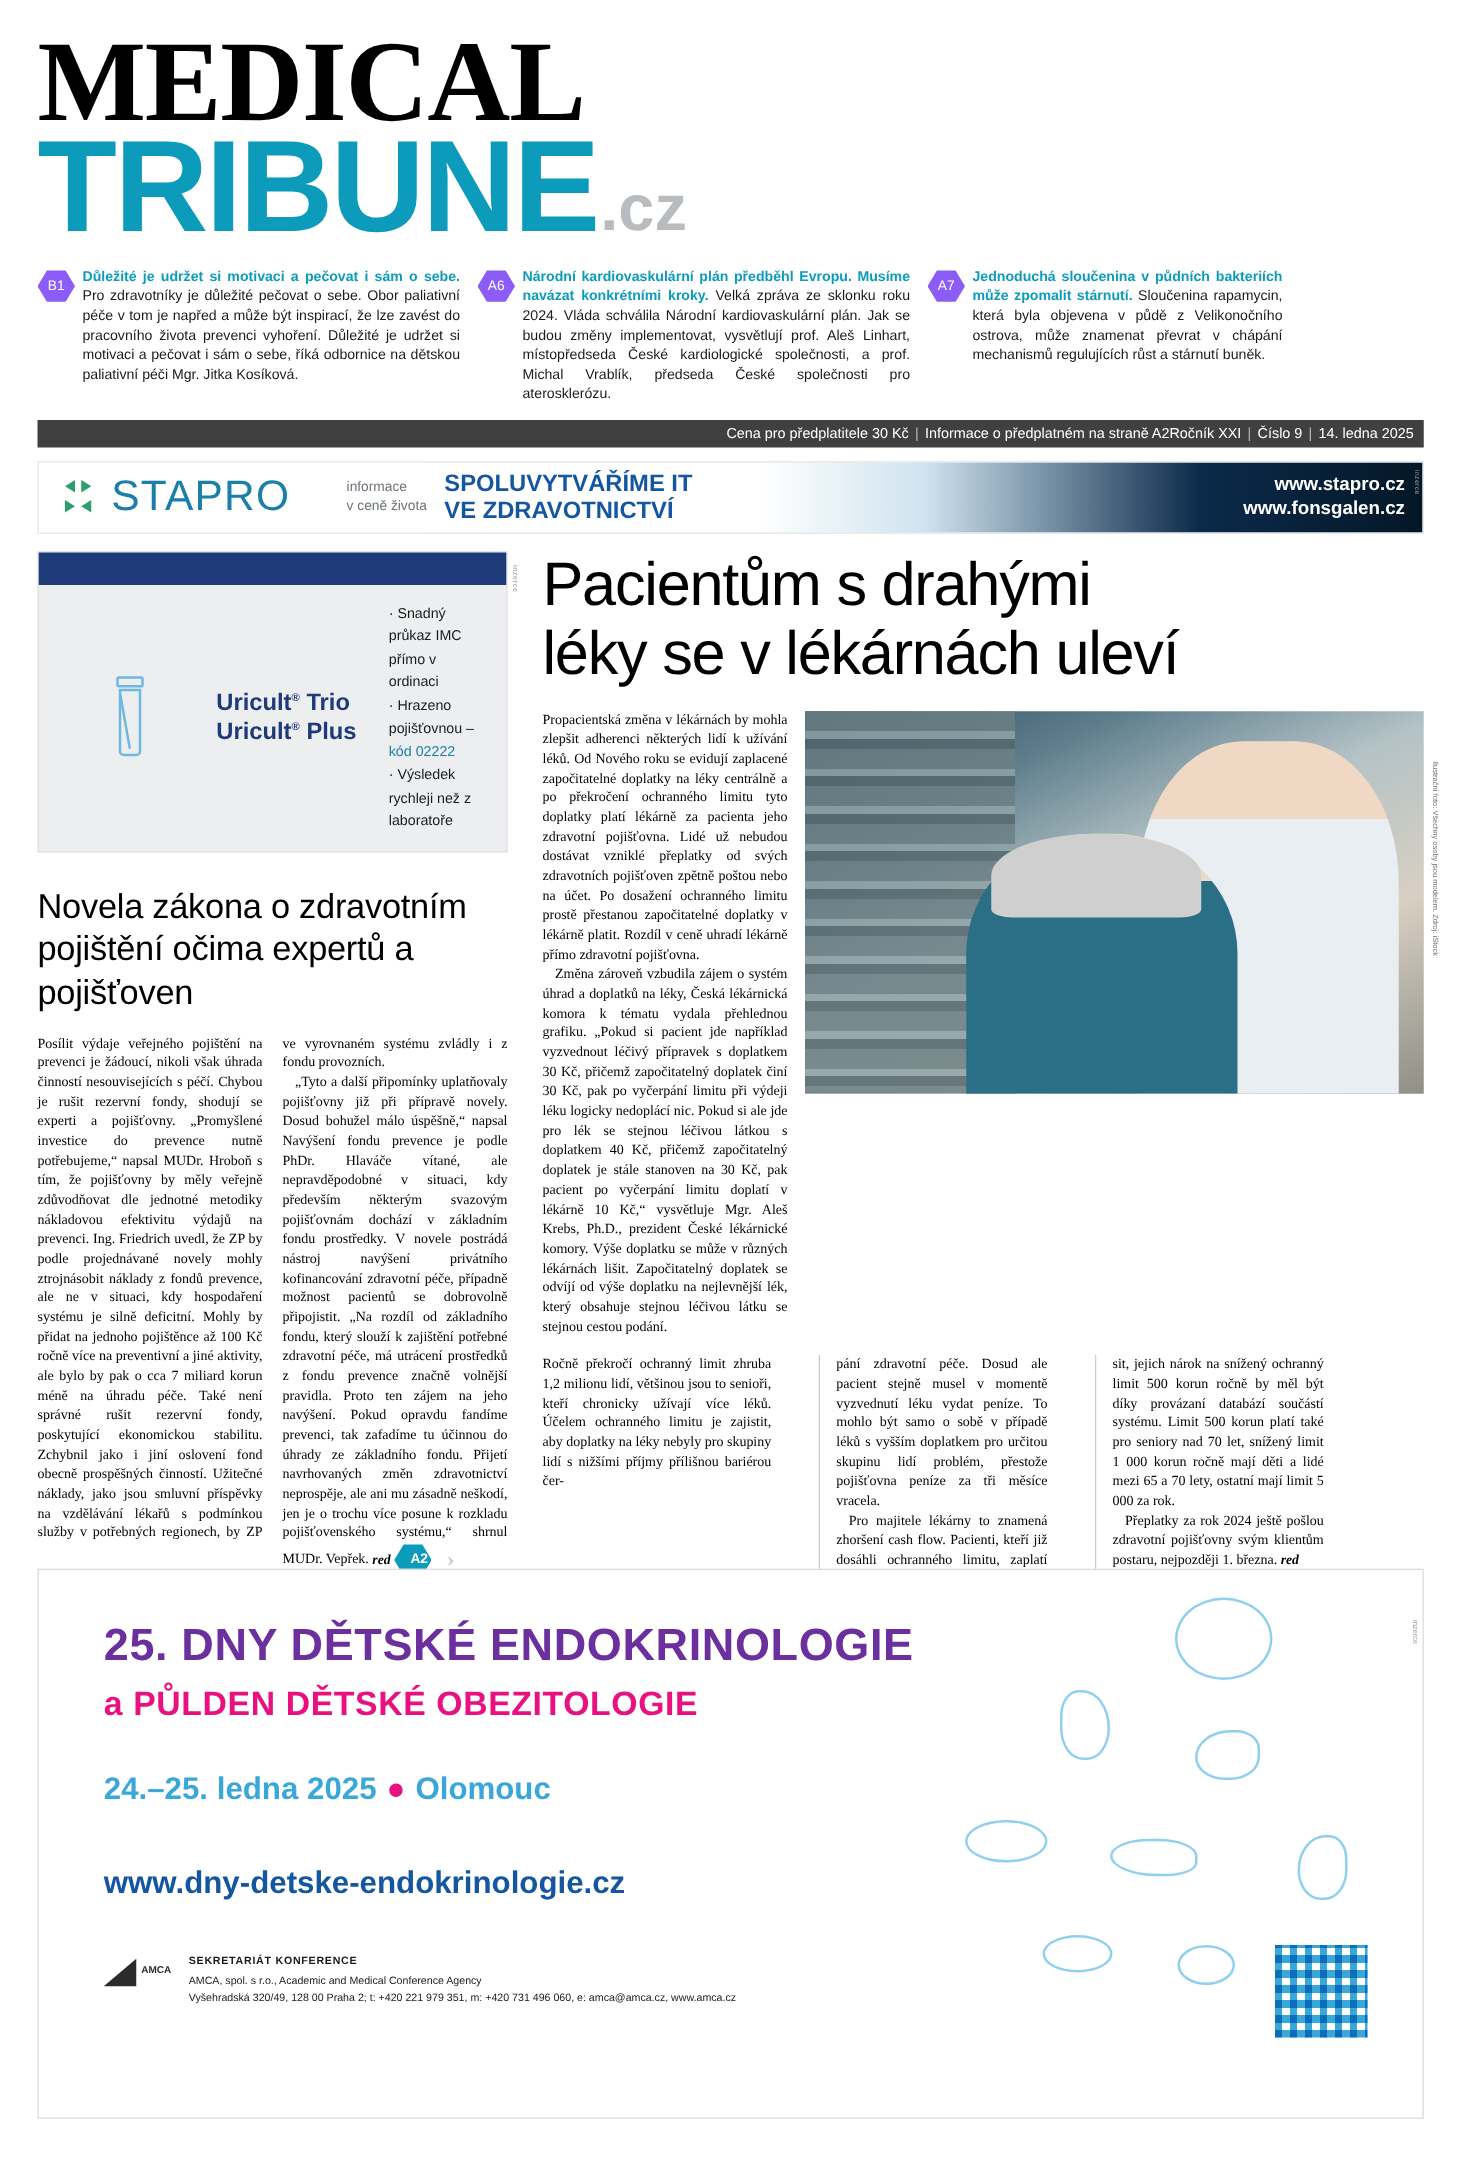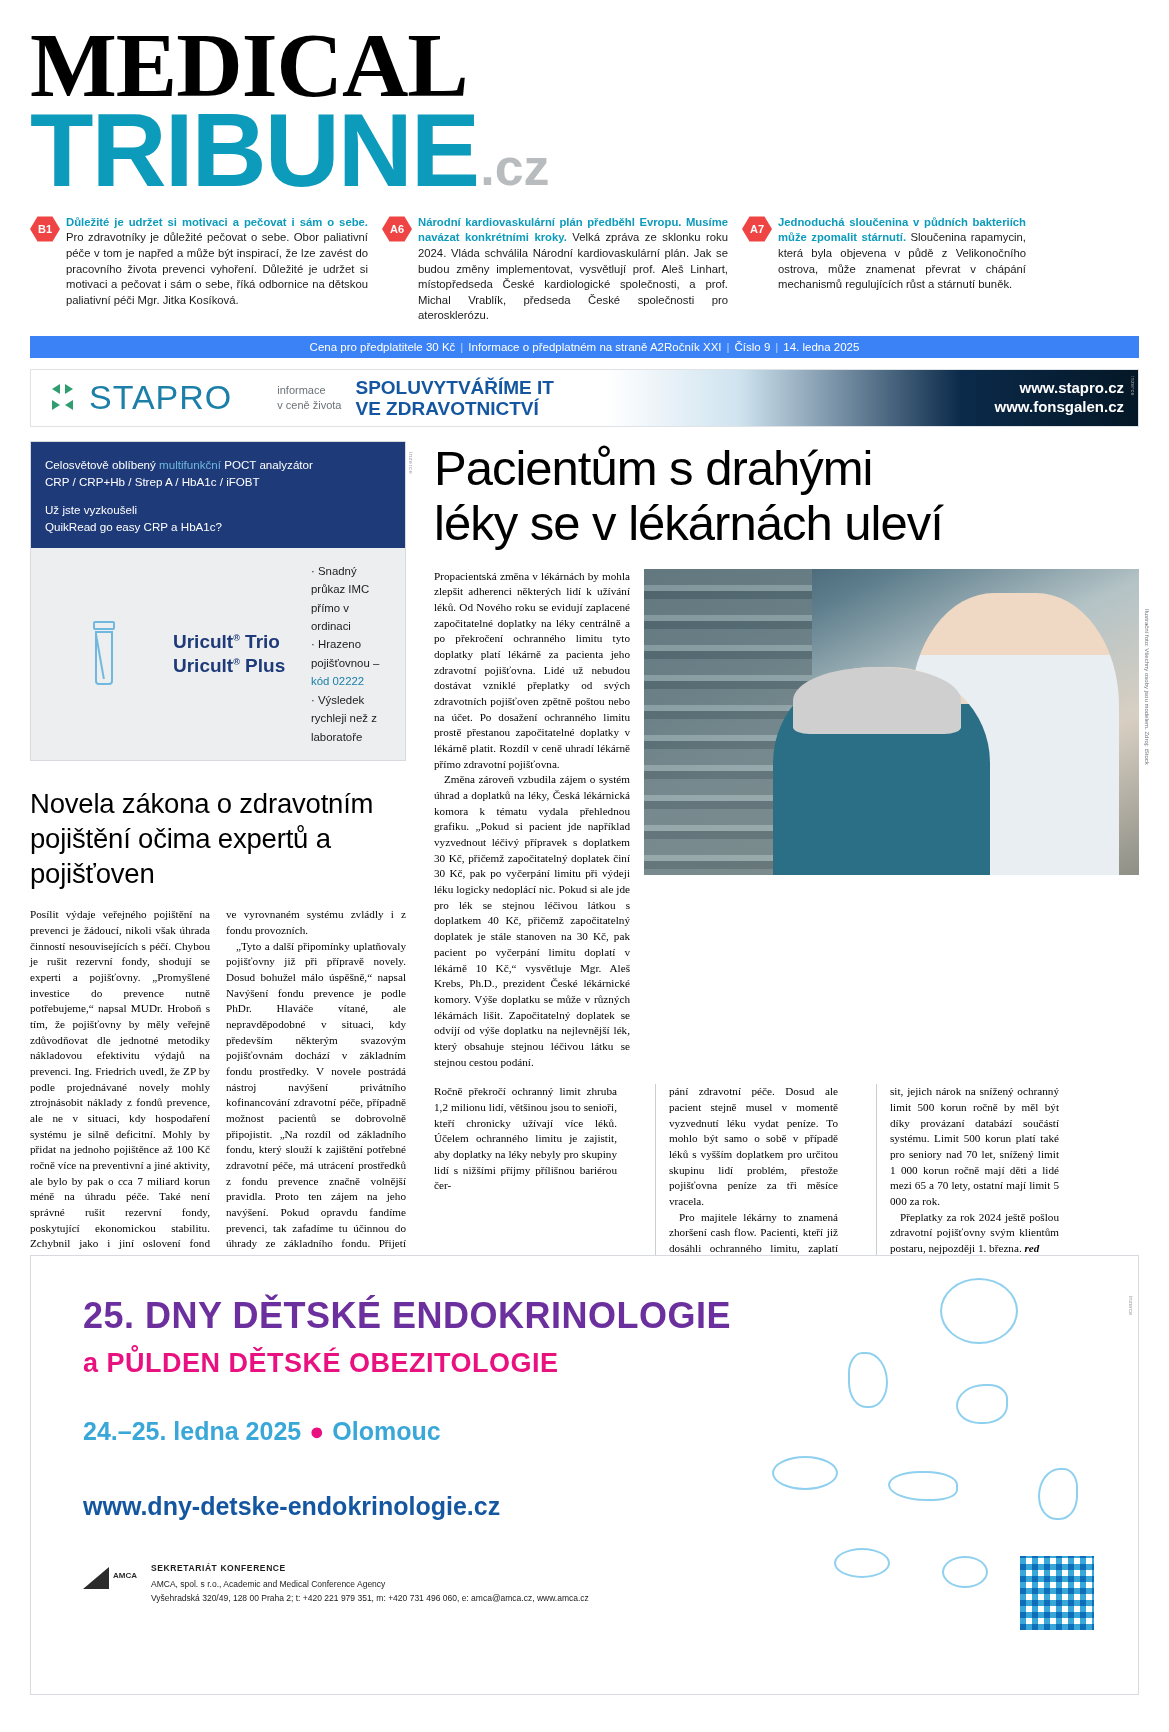--- a/index.html
+++ b/index.html
@@ -41,37 +41,37 @@
 
   
   .teasers { display: flex; gap: 0; margin-top: 18px; }
   .teaser { position: relative; padding-left: 36px; padding-right: 14px; }
   .teaser.t1 { width: 352px; }
   .teaser.t2 { width: 360px; }
   .teaser.t3 { width: 298px; }
   .hexbadge {
     position: absolute; left: 0; top: 1px;
     width: 30px; height: 26px;
-    background: #ef4444;
+    background: #8b5cf6;
     clip-path: polygon(25% 2%, 75% 2%, 100% 50%, 75% 98%, 25% 98%, 0% 50%);
-    color: #fff; font-size: 11px; font-weight: bold;
+    color: #fff; font-size: 11px; font-weight: normal;
     display: flex; align-items: center; justify-content: center;
   }
   .teaser p {
     font-size: 11.3px; line-height: 1.38; text-align: justify;
     color: #1a1a1a;
   }
   .teaser .lead { font-weight: bold; color: #0d9bbc; }
 
   
   .pricebar {
     margin-top: 12px;
-    background: #3b82f6; color: #fff;
+    background: #404040; color: #fff;
     height: 22px; display: flex; align-items: center;
-    justify-content: center;
+    justify-content: flex-end;
     padding: 0 8px;
     font-size: 11.5px;
   }
   .pricebar .sep { opacity: .6; padding: 0 5px; }
 
   
   .stapro {
     margin-top: 11px; height: 58px; display: flex; align-items: stretch;
     border: 1px solid #dfe3e6; position: relative;
     background: linear-gradient(90deg,#ffffff 0%,#ffffff 52%,#cfe3ef 64%,#0b2a4a 84%,#041726 100%);
@@ -295,27 +295,20 @@
     <div class="vert-credit" style="right:2px; top:6px;">inzerce</div>
   </div>
 
   <div class="main">
 
     <div class="col-left">
 
       <div class="qr-ad" style="position:relative;">
         <div class="inz-credit" style="right:-9px; top:10px;">inzerce</div>
         <div class="qr-top">
-          <div class="qr-copycol">
-            <span>Celosvětově oblíbený </span><span class="hl">multifunkční</span><span> POCT analyzátor</span>
-            <div>CRP / CRP+Hb / Strep A / HbA1c / iFOBT</div>
-            <span class="gap"></span>
-            <div>Už jste vyzkoušeli</div>
-            <div>QuikRead go easy CRP a HbA1c?</div>
-          </div>
         </div>
         <div class="qr-mid">
           <div class="qr-vial">
             <div class="vial">
                 <div class="cap"></div>
                 <div class="tube"></div>
                 <div class="dip"></div>
               </div>
           </div>
           <div class="qr-uric">

